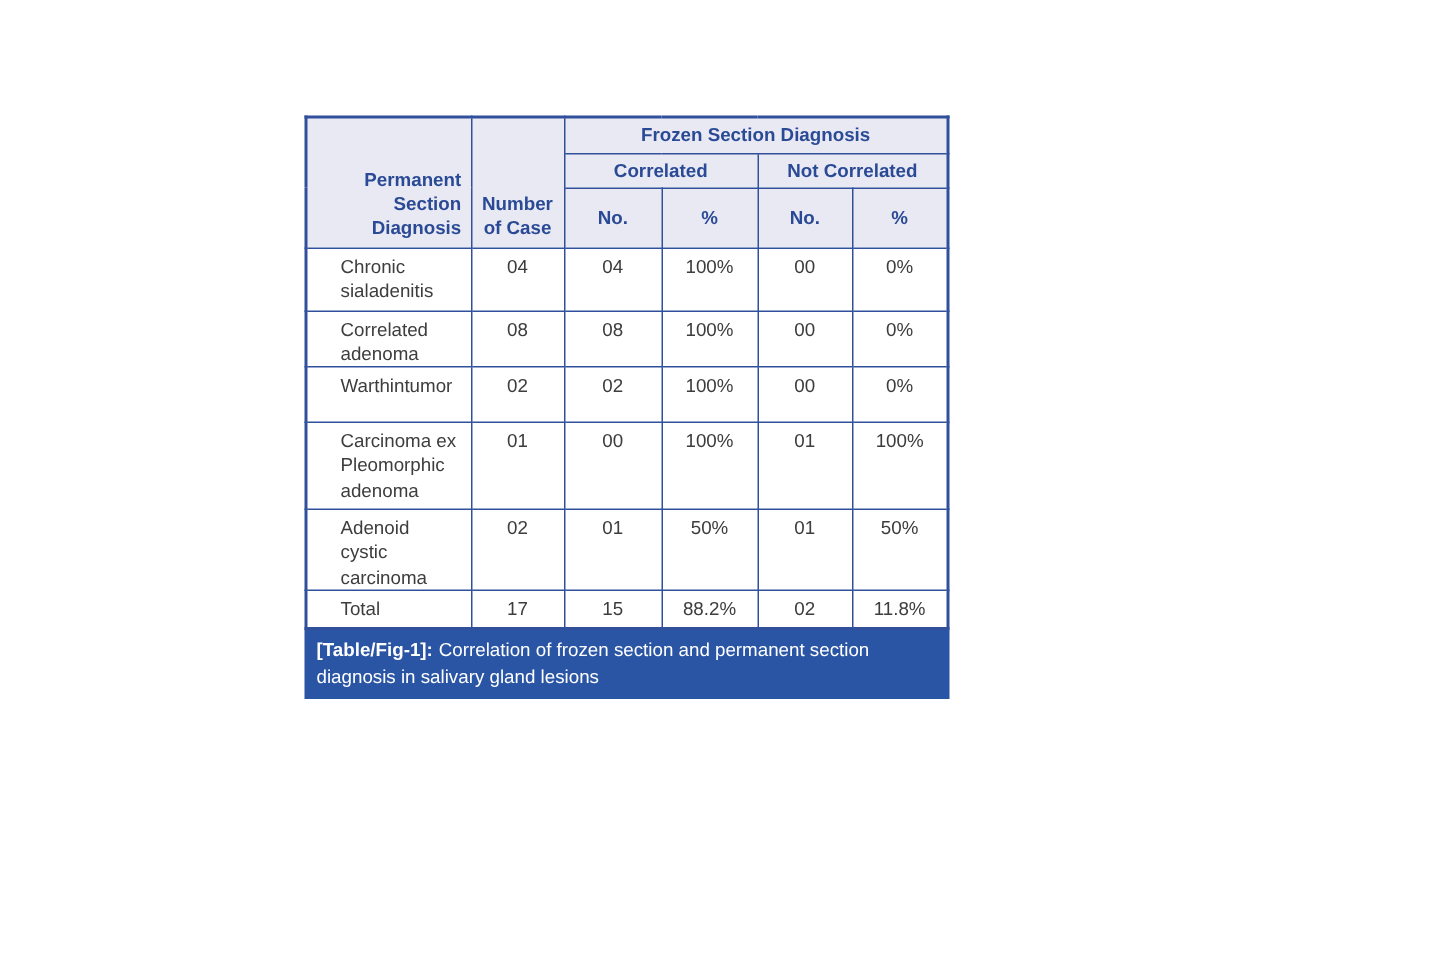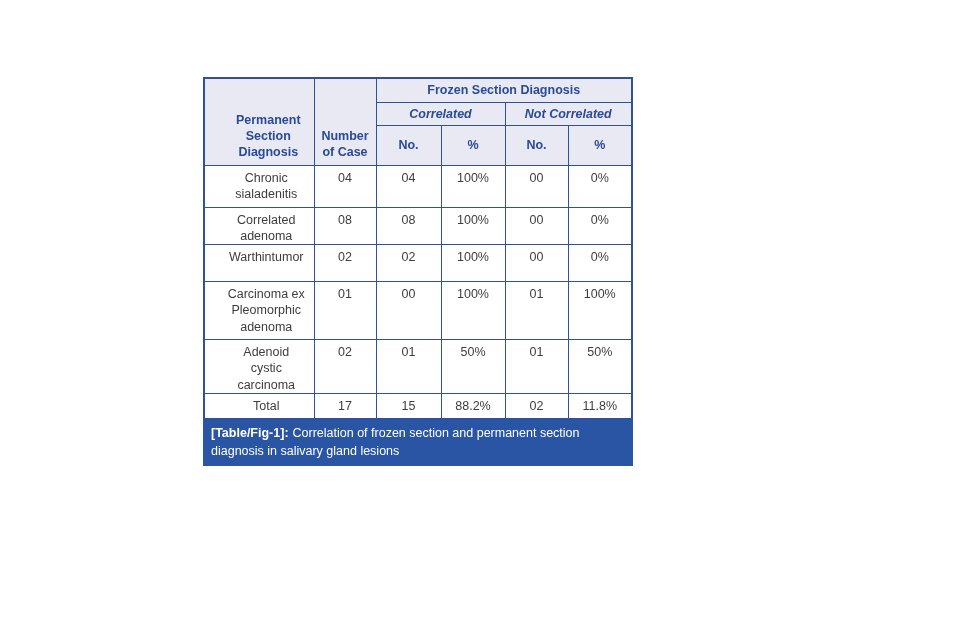--- a/index.html
+++ b/index.html
@@ -30,43 +30,43 @@
     background: #e8e9f3;
     color: #2b4a96;
     font-size: 12.5px;
     font-weight: bold;
     text-align: center;
     vertical-align: middle;
     line-height: 1.28;
     margin-left: 44px;
   }
   thead tr:nth-child(1) { height: 24px; }
-  thead tr:nth-child(2) { height: 23px; font-style: italic; }
+  thead tr:nth-child(2) { height: 23px; }
   thead tr:nth-child(3) { height: 40px; }
   th.h-permanent {
-    text-align: center;
+    text-align: right;
     vertical-align: bottom;
     padding: 0 6px 5px 24px;
   }
   th.h-number {
     vertical-align: bottom;
     padding: 0 4px 5px 4px;
   }
   
   tbody td {
     background: #ffffff;
     color: #3d3d3d;
     font-size: 12.5px;
     line-height: 1.3;
     vertical-align: top;
     text-align: center;
     padding: 4px 3px 0 3px;
   }
   tbody td.c-diag {
-    text-align: center;
+    text-align: left;
     padding-left: 22px;
     padding-right: 8px;
   }
   tbody tr:nth-child(1) { height: 42px; }
   tbody tr:nth-child(2) { height: 36px; }
   tbody tr:nth-child(3) { height: 37px; }
   tbody tr:nth-child(4) { height: 58px; }
   tbody tr:nth-child(5) { height: 40px; }
   tbody tr:nth-child(6) { height: 26px; }
   

